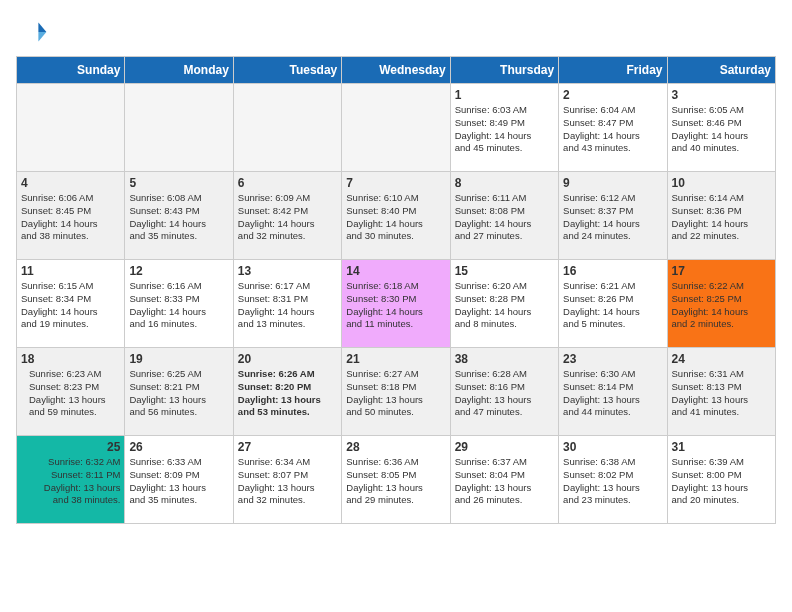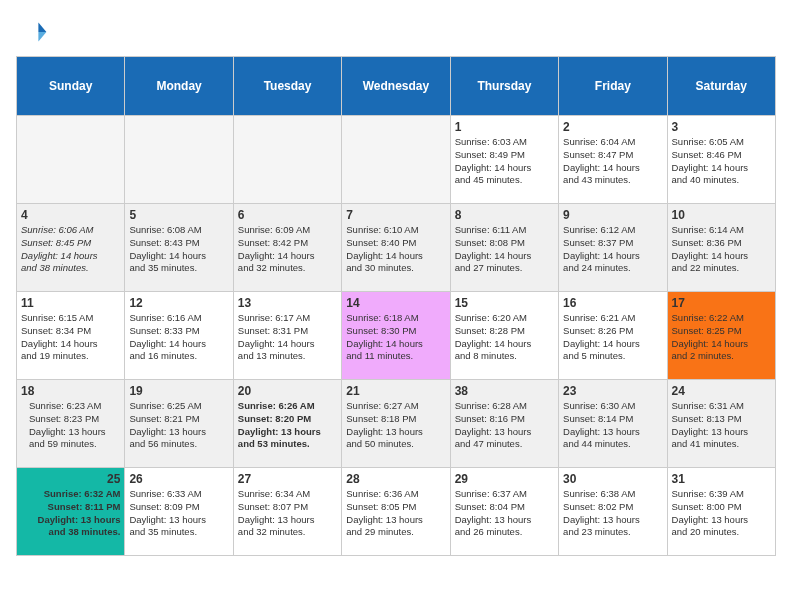--- a/index.html
+++ b/index.html
@@ -46,22 +46,22 @@
     table {
       width: 100%;
       border-collapse: collapse;
       table-layout: fixed;
     }
     th {
       background-color: #1a6bb5;
       color: #fff;
       font-size: 12px;
       font-weight: bold;
-      padding: 22px 4px;
-      text-align: center;
+      padding: 6px 4px;
+      text-align: right;
       border: 1px solid #ccc;
     }
     td {
       border: 1px solid #ccc;
       vertical-align: top;
       padding: 4px;
       font-size: 10px;
       color: #333;
       height: 88px;
       background: #fff;
@@ -141,21 +141,21 @@
           <div class="day-num">3</div>
           <div class="day-info" style="white-space: pre-line;">Sunrise: 6:05 AM
 Sunset: 8:46 PM
 Daylight: 14 hours
 and 40 minutes.</div>
         </td>
       </tr>
       <tr>
         <td style="background: rgb(240, 240, 240);">
           <div class="day-num">4</div>
-          <div class="day-info" style="white-space: pre-line; font-style: italic;">Sunrise: 6:06 AM
+          <div class="day-info" style="white-space: pre-line;">Sunrise: 6:06 AM
 Sunset: 8:45 PM
 Daylight: 14 hours
 and 38 minutes.</div>
         </td>
         <td style="background: rgb(240, 240, 240);">
           <div class="day-num">5</div>
           <div class="day-info" style="white-space: pre-line;">Sunrise: 6:08 AM
 Sunset: 8:43 PM
 Daylight: 14 hours
 and 35 minutes.</div>
@@ -294,21 +294,21 @@
           <div class="day-num">24</div>
           <div class="day-info" style="white-space: pre-line;">Sunrise: 6:31 AM
 Sunset: 8:13 PM
 Daylight: 13 hours
 and 41 minutes.</div>
         </td>
       </tr>
       <tr>
         <td style="background: #14b8a6; text-align: right;">
           <div class="day-num">25</div>
-          <div class="day-info" style="white-space: pre-line; font-weight: bold;">Sunrise: 6:32 AM
+          <div class="day-info" style="white-space: pre-line;">Sunrise: 6:32 AM
 Sunset: 8:11 PM
 Daylight: 13 hours
 and 38 minutes.</div>
         </td>
         <td style="background: rgb(255, 255, 255);">
           <div class="day-num">26</div>
           <div class="day-info" style="white-space: pre-line;">Sunrise: 6:33 AM
 Sunset: 8:09 PM
 Daylight: 13 hours
 and 35 minutes.</div>

